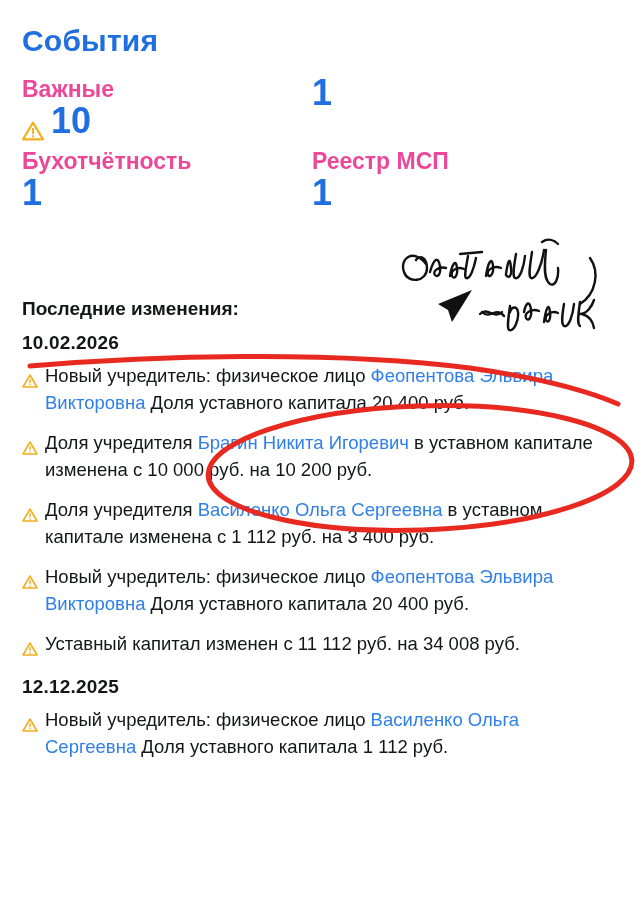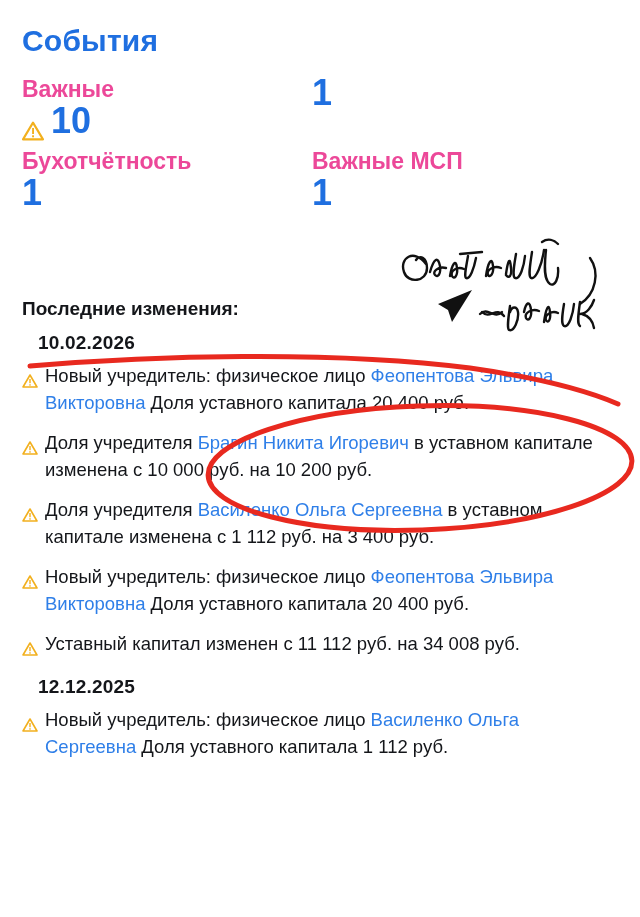--- a/index.html
+++ b/index.html
@@ -81,21 +81,21 @@
   .changes-head {
     font-size: 19px;
     color: #14161a;
     margin: 16px 0 10px 0;
     font-weight: bold;
   }
   .date-head {
     font-size: 19px;
     font-weight: bold;
     color: #14161a;
-    margin: 12px 0 8px 16px;
+    margin: 12px 0 8px 0;
     letter-spacing: 0.2px;
   }
   .entry {
     display: flex;
     align-items: flex-start;
     gap: 7px;
     margin-bottom: 13px;
     font-size: 18.5px;
     line-height: 27px;
     color: #14161a;
@@ -148,21 +148,21 @@
     <div class="stat-cell">
       <div class="stat-value">1</div>
     </div>
 
     <div class="stat-cell">
       <div class="stat-label">Бухотчётность</div>
       <div class="stat-value">1</div>
     </div>
 
     <div class="stat-cell">
-      <div class="stat-label">Важные МСП</div>
+      <div class="stat-label">Реестр МСП</div>
       <div class="stat-value">1</div>
     </div>
 
     <div class="stat-cell"></div>
   </div>
 
   <div class="logo">
     <svg width="220" height="115" viewBox="0 0 220 115" xmlns="http://www.w3.org/2000/svg">
       <g fill="none" stroke="#111111" stroke-width="2.4" stroke-linecap="round" stroke-linejoin="round">
 

